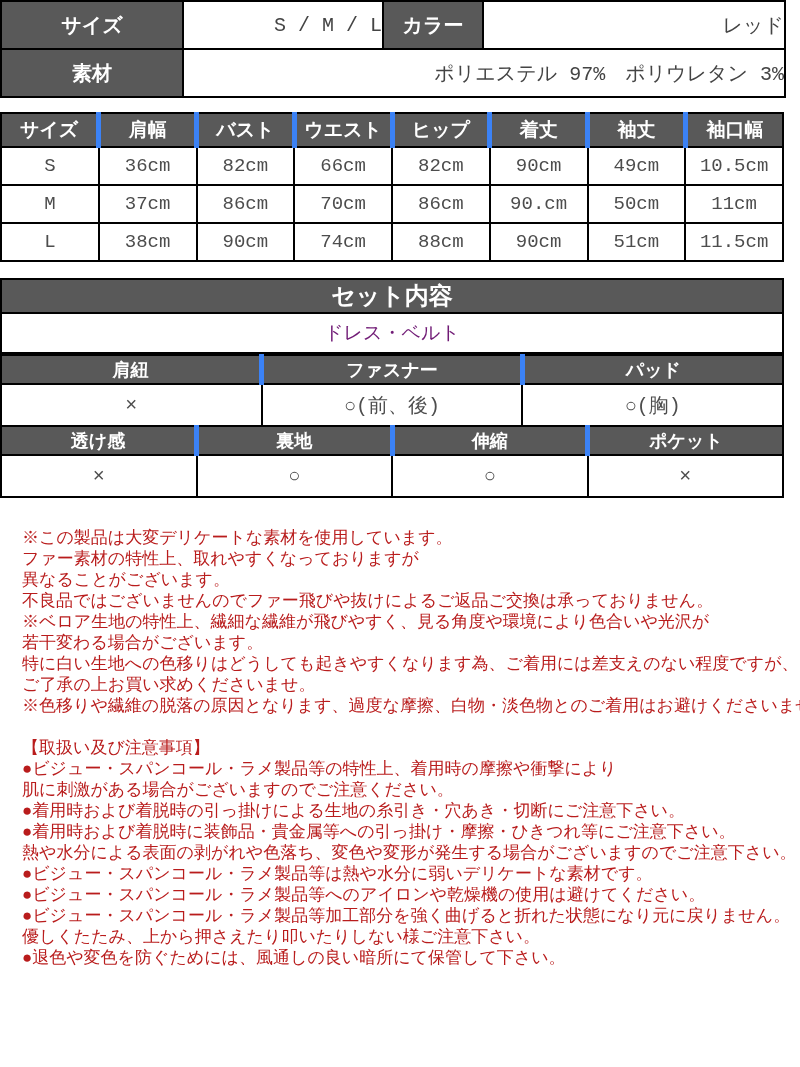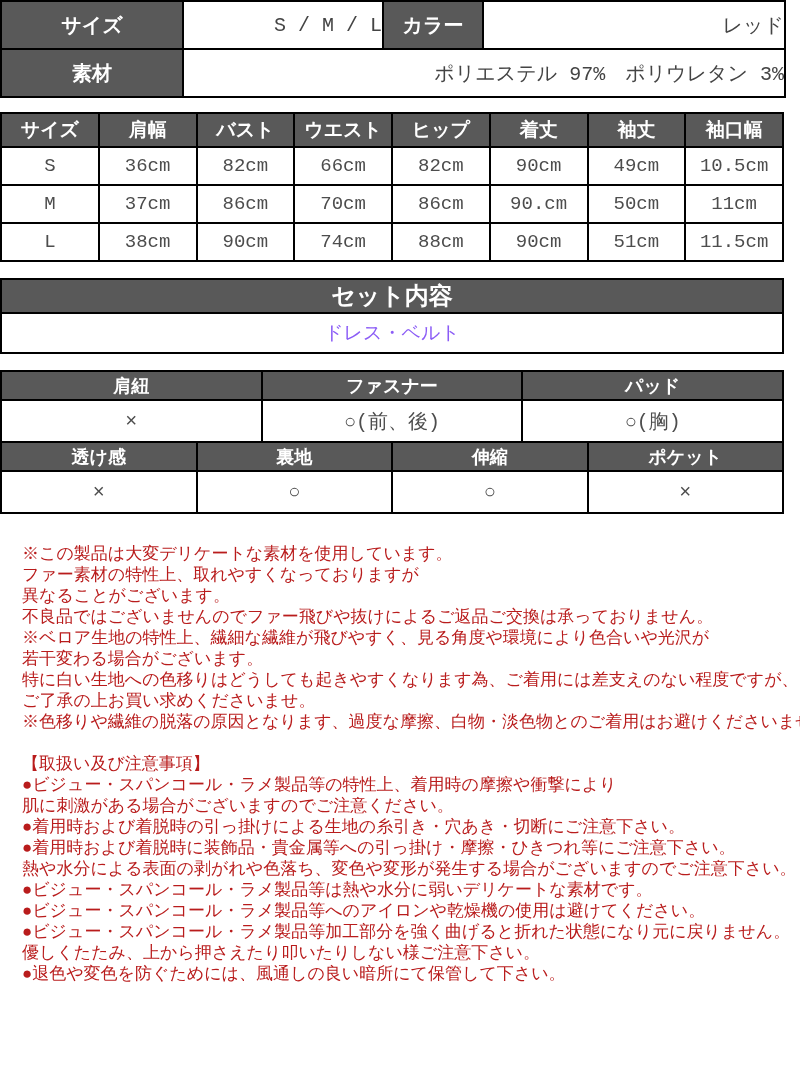--- a/index.html
+++ b/index.html
@@ -27,38 +27,38 @@
     vertical-align: middle;
     padding: 0;
     overflow: hidden;
     white-space: nowrap;
   }
   th {
     background: #595959;
     color: #ffffff;
     font-weight: bold;
   }
-  th + th { border-left: 2px solid #3b82f6; }
+  th + th { border-left: 5px solid #3b82f6; }
 
   
   .t-spec th, .t-spec td { height: 46px; font-size: 20px; }
   .t-spec td { color: #444444; text-align: right; }
 
   
   .t-meas { margin-top: 14px; }
   .t-meas th { height: 32px; font-size: 19px; }
   .t-meas td { height: 36px; font-size: 19px; color: #4d4d4d; }
 
   
   .t-set { margin-top: 16px; }
   .t-set th { height: 27px; font-size: 24px; }
-  .t-set td { height: 38px; font-size: 19px; color: #8b5cf6; }
-
-  
-  .t-feat1 { margin-top: 16px; }
+  .t-set td { height: 38px; font-size: 19px; color: #701a75; }
+
+  
+  .t-feat1 { }
   .t-feat2 { margin-top: -2px; }
   .t-feat1 th, .t-feat2 th { height: 27px; font-size: 18px; }
   .t-feat1 td, .t-feat2 td { height: 40px; font-size: 20px; color: #4d4d4d; }
 
   
   .notes {
     margin-top: 30px;
     padding-left: 22px;
     padding-right: 8px;
     font-size: 17px;

